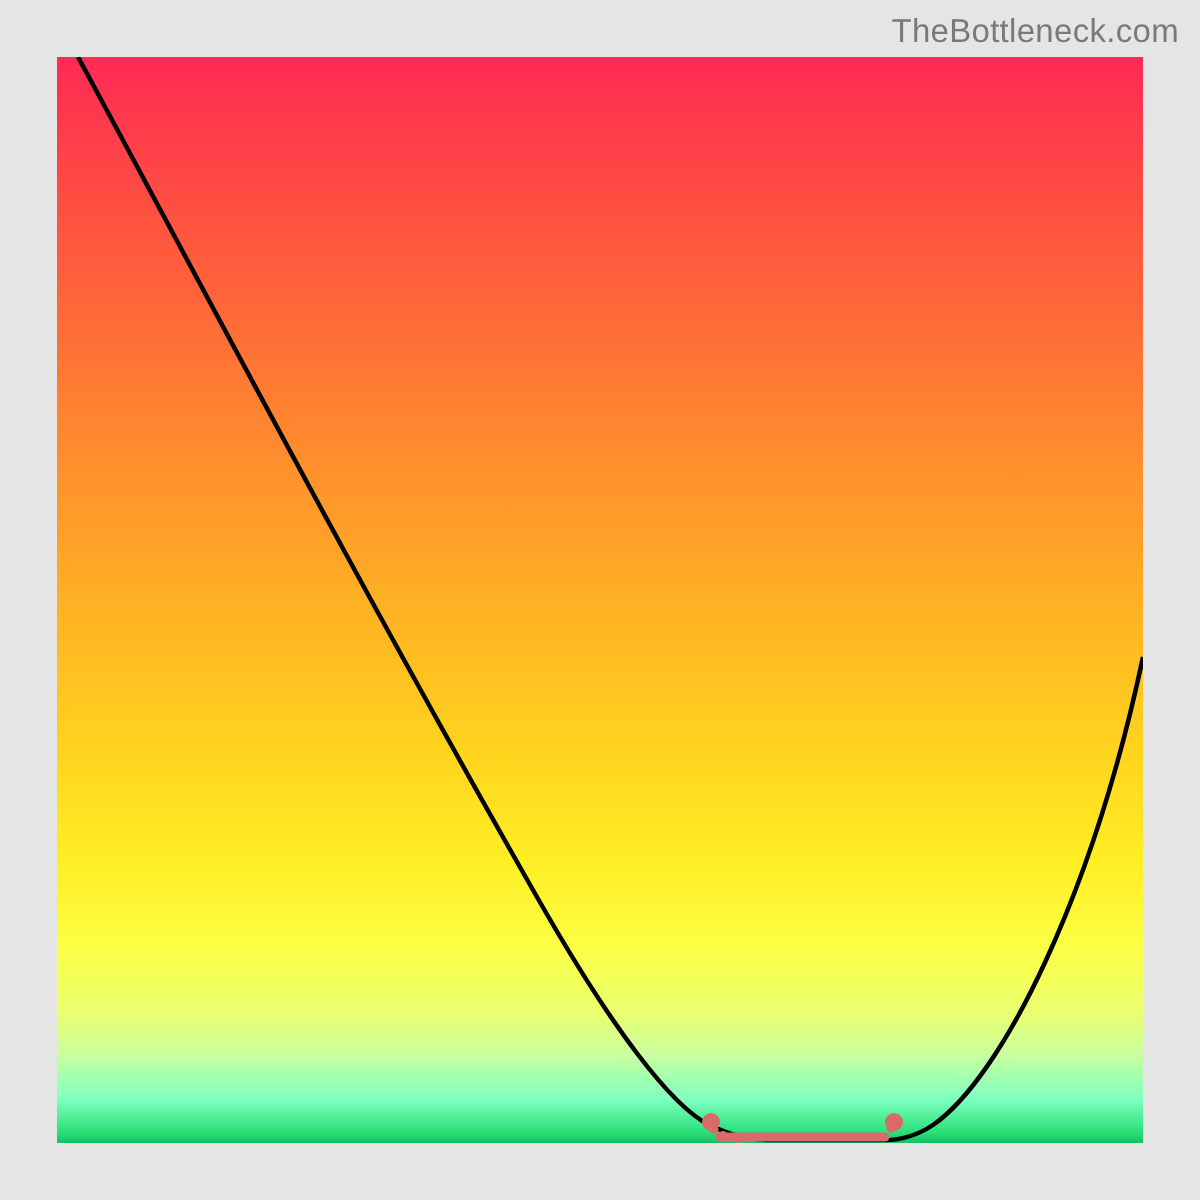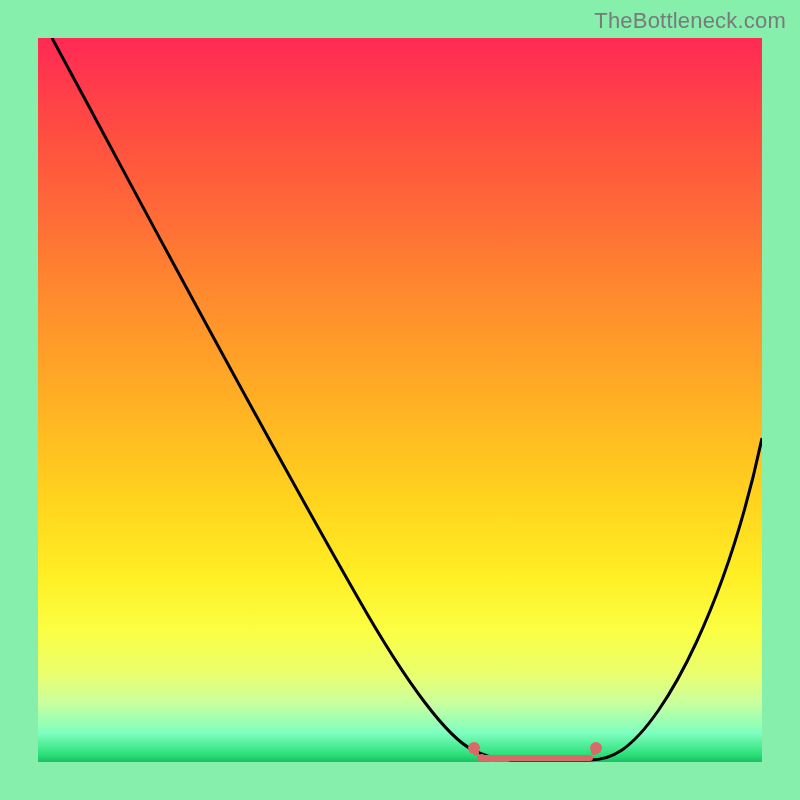--- a/index.html
+++ b/index.html
@@ -10,21 +10,21 @@
     background: #000;
     overflow: hidden;
     font-family: Arial, Helvetica, sans-serif;
   }
   .frame {
     position: absolute;
     left: 0;
     top: 0;
     width: 800px;
     height: 800px;
-    background: #86efac;
+    background: #e5e5e5;
     text-align: right;
   }
   .plot-area {
     position: absolute;
     left: 38px;
     top: 38px;
     width: 724px;
     height: 724px;
     overflow: hidden;
   }

